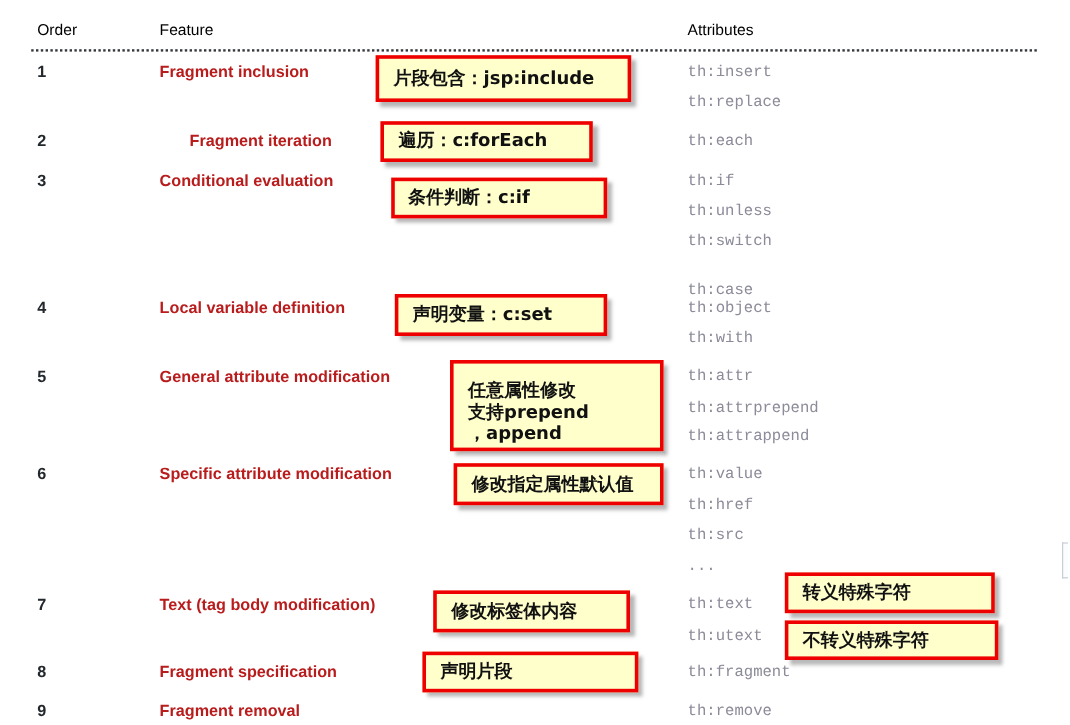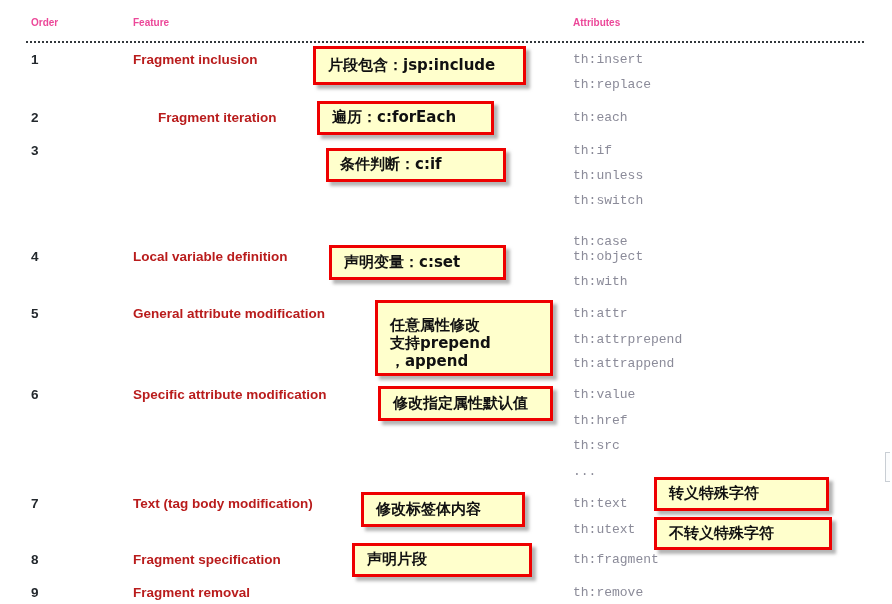--- a/index.html
+++ b/index.html
@@ -21,23 +21,23 @@
     left: 0; top: 0;
     width: 892px;
     height: 604px;
     background: #ffffff;
   }
 
   
   .hdr {
     position: absolute;
     font-family: "Liberation Sans", sans-serif;
-    font-weight: bold;
-    font-size: 10px;
-    color: #ec4899;
+    font-weight: normal;
+    font-size: 13px;
+    color: #000000;
     white-space: nowrap;
   }
   #hdr-order     { left: 31px;  top: 17px; }
   #hdr-feature   { left: 133px; top: 17px; }
   #hdr-attributes{ left: 573px; top: 17px; }
 
   #header-rule {
     position: absolute;
     left: 26px;
     top: 41px;
@@ -121,20 +121,21 @@
   <div class="order-cell" style="top:52px;">1</div>
   <div class="feature-cell" style="top:52px;">Fragment inclusion</div>
   <div class="attr-cell" style="top:52px;">th:insert</div>
   <div class="attr-cell" style="top:77px;">th:replace</div>
 
   <div class="order-cell" style="top:110px;">2</div>
   <div class="feature-cell" style="top:110px;padding-left:25px;">Fragment iteration</div>
   <div class="attr-cell" style="top:110px;">th:each</div>
 
   <div class="order-cell" style="top:143px;">3</div>
+  <div class="feature-cell" style="top:143px;">Conditional evaluation</div>
   <div class="attr-cell" style="top:143px;">th:if</div>
   <div class="attr-cell" style="top:168px;">th:unless</div>
   <div class="attr-cell" style="top:193px;">th:switch</div>
   <div class="attr-cell" style="top:234px;">th:case</div>
 
   <div class="order-cell" style="top:249px;">4</div>
   <div class="feature-cell" style="top:249px;">Local variable definition</div>
   <div class="attr-cell" style="top:249px;">th:object</div>
   <div class="attr-cell" style="top:274px;">th:with</div>
 

